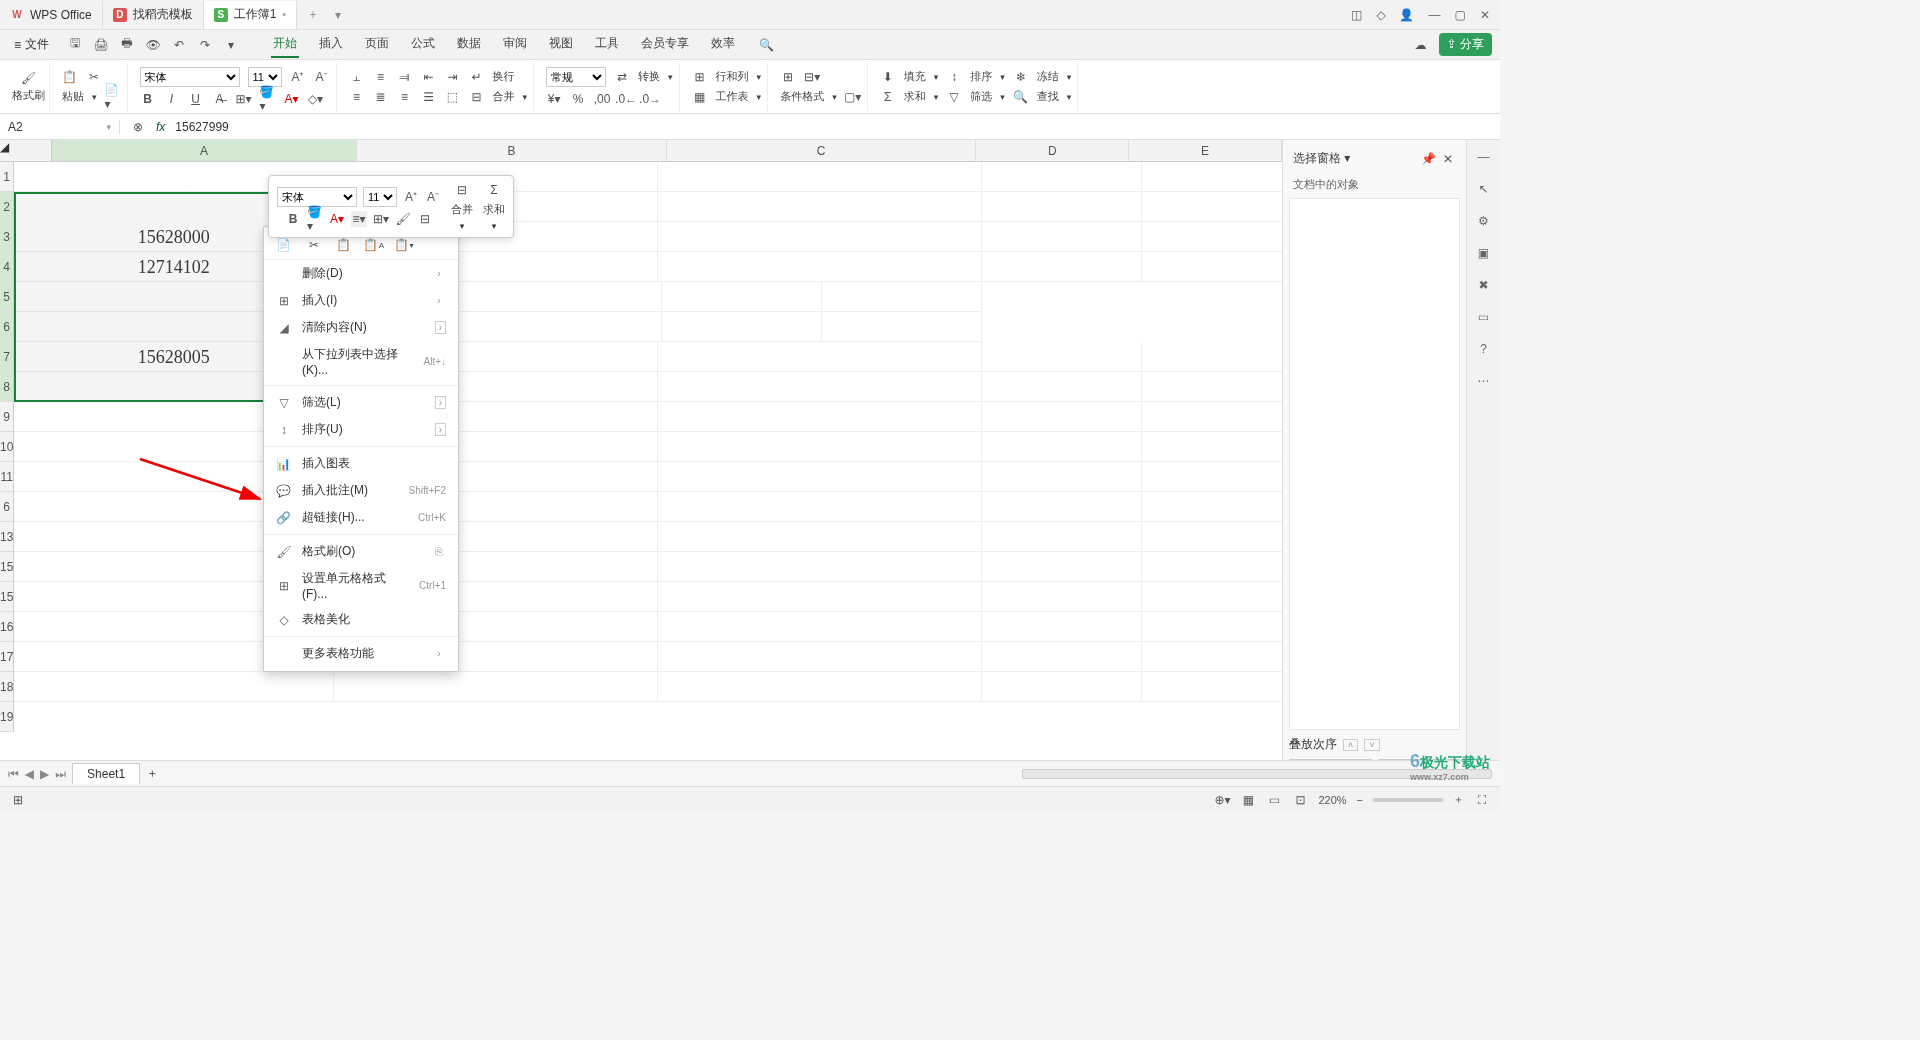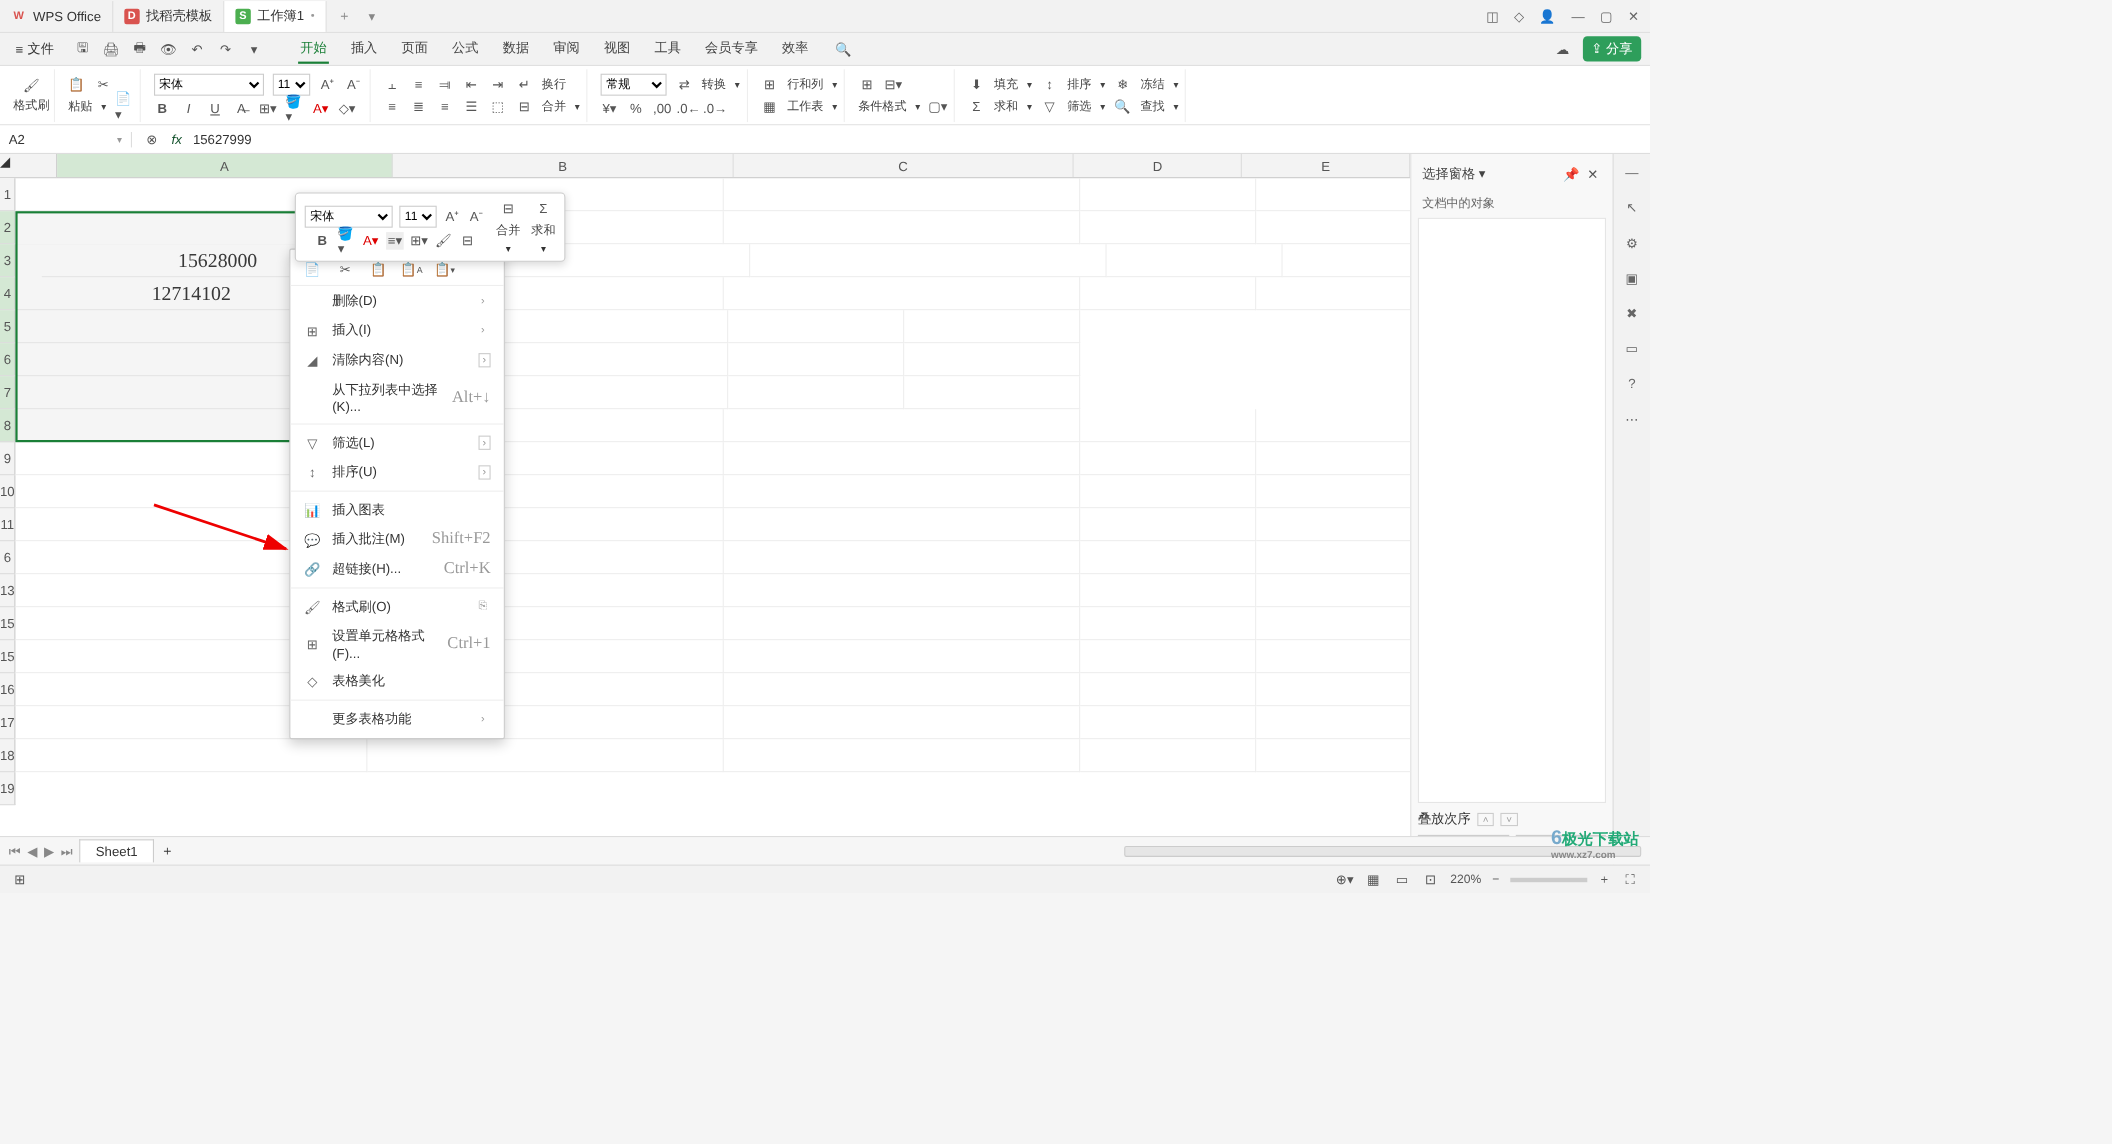--- a/index.html
+++ b/index.html
@@ -83,21 +83,21 @@
 .mini-toolbar .mrow { display: flex; gap: 6px; align-items: center; }
 .mini-toolbar .mfont { width: 80px; }
 .mini-toolbar .msize { width: 34px; }
 
 
 .context-menu { position: absolute; background: #fff; border: 1px solid #ccc; border-radius: 2px; box-shadow: 0 4px 12px rgba(0,0,0,0.2); width: 196px; left: 263px; top: 226px; z-index: 99; padding: 4px 0; }
 .context-menu .cm-icons { display: flex; gap: 14px; padding: 6px 12px; border-bottom: 1px solid #eee; color: #555; }
 .context-menu .cm-item { display: flex; align-items: center; padding: 5px 12px; gap: 10px; cursor: pointer; font-size: 12px; color: #333; position: relative; }
 .context-menu .cm-item .cm-ico { width: 16px; color: #666; flex-shrink: 0; display:inline-flex; justify-content:center;}
 .context-menu .cm-item .cm-label { flex: 1; }
-.context-menu .cm-item .cm-key { color: #999; font-size: 15px; font-family: Liberation Serif, serif; }
+.context-menu .cm-item .cm-key { color: #999; font-size: 10px; }
 .context-menu .cm-item .cm-arrow { color: #999; font-size: 10px; width:14px; text-align:center;}
 .context-menu .cm-item .cm-box { border:1px solid #ccc; padding:0 3px; font-size:10px; color:#999;}
 .context-menu hr { border: none; border-top: 1px solid #eee; margin: 3px 0; }
 
 
 .arrow { position: absolute; left: 135px; top: 454px; z-index: 200; pointer-events: none; }
 
 
 .status-bar { position: absolute; bottom: 0; left: 0; right: 0; height: 26px; background: #f2f2f2; border-top: 1px solid #ddd; display: flex; align-items: center; padding: 0 10px; color: #555; font-size: 11px; }
 .status-bar .sb-right { margin-left: auto; display: flex; gap: 10px; align-items: center; }
@@ -354,21 +354,21 @@
             <div class="cell" style="width: 160px;"></div>
           </div>
           <div class="cell-row">
             <div class="cell" style="width: 320px;">15627999</div>
             <div class="cell" style="width: 324px;"></div>
             <div class="cell" style="width: 324px;"></div>
             <div class="cell" style="width: 160px;"></div>
             <div class="cell" style="width: 160px;"></div>
           </div>
           <div class="cell-row">
-            <div class="cell" style="width: 320px; margin-left: 24px;">15628000</div>
+            <div class="cell" style="width: 320px;">15628000</div>
             <div class="cell" style="width: 324px;"></div>
             <div class="cell" style="width: 324px;"></div>
             <div class="cell" style="width: 160px;"></div>
             <div class="cell" style="width: 160px;"></div>
           </div>
           <div class="cell-row">
             <div class="cell" style="width: 320px;">12714102</div>
             <div class="cell" style="width: 324px;"></div>
             <div class="cell" style="width: 324px;"></div>
             <div class="cell" style="width: 160px;"></div>
@@ -380,20 +380,21 @@
             <div class="cell" style="width: 160px;"></div>
             <div class="cell" style="width: 160px;"></div>
           </div>
           <div class="cell-row">
             <div class="cell" style="width: 324px;"></div>
             <div class="cell" style="width: 324px;"></div>
             <div class="cell" style="width: 160px;"></div>
             <div class="cell" style="width: 160px;"></div>
           </div>
           <div class="cell-row">
+            <div class="cell" style="width: 320px;">15628005</div>
             <div class="cell" style="width: 324px;"></div>
             <div class="cell" style="width: 324px;"></div>
             <div class="cell" style="width: 160px;"></div>
             <div class="cell" style="width: 160px;"></div>
           </div>
           <div class="cell-row">
             <div class="cell" style="width: 320px;"></div>
             <div class="cell" style="width: 324px;"></div>
             <div class="cell" style="width: 324px;"></div>
             <div class="cell" style="width: 160px;"></div>

